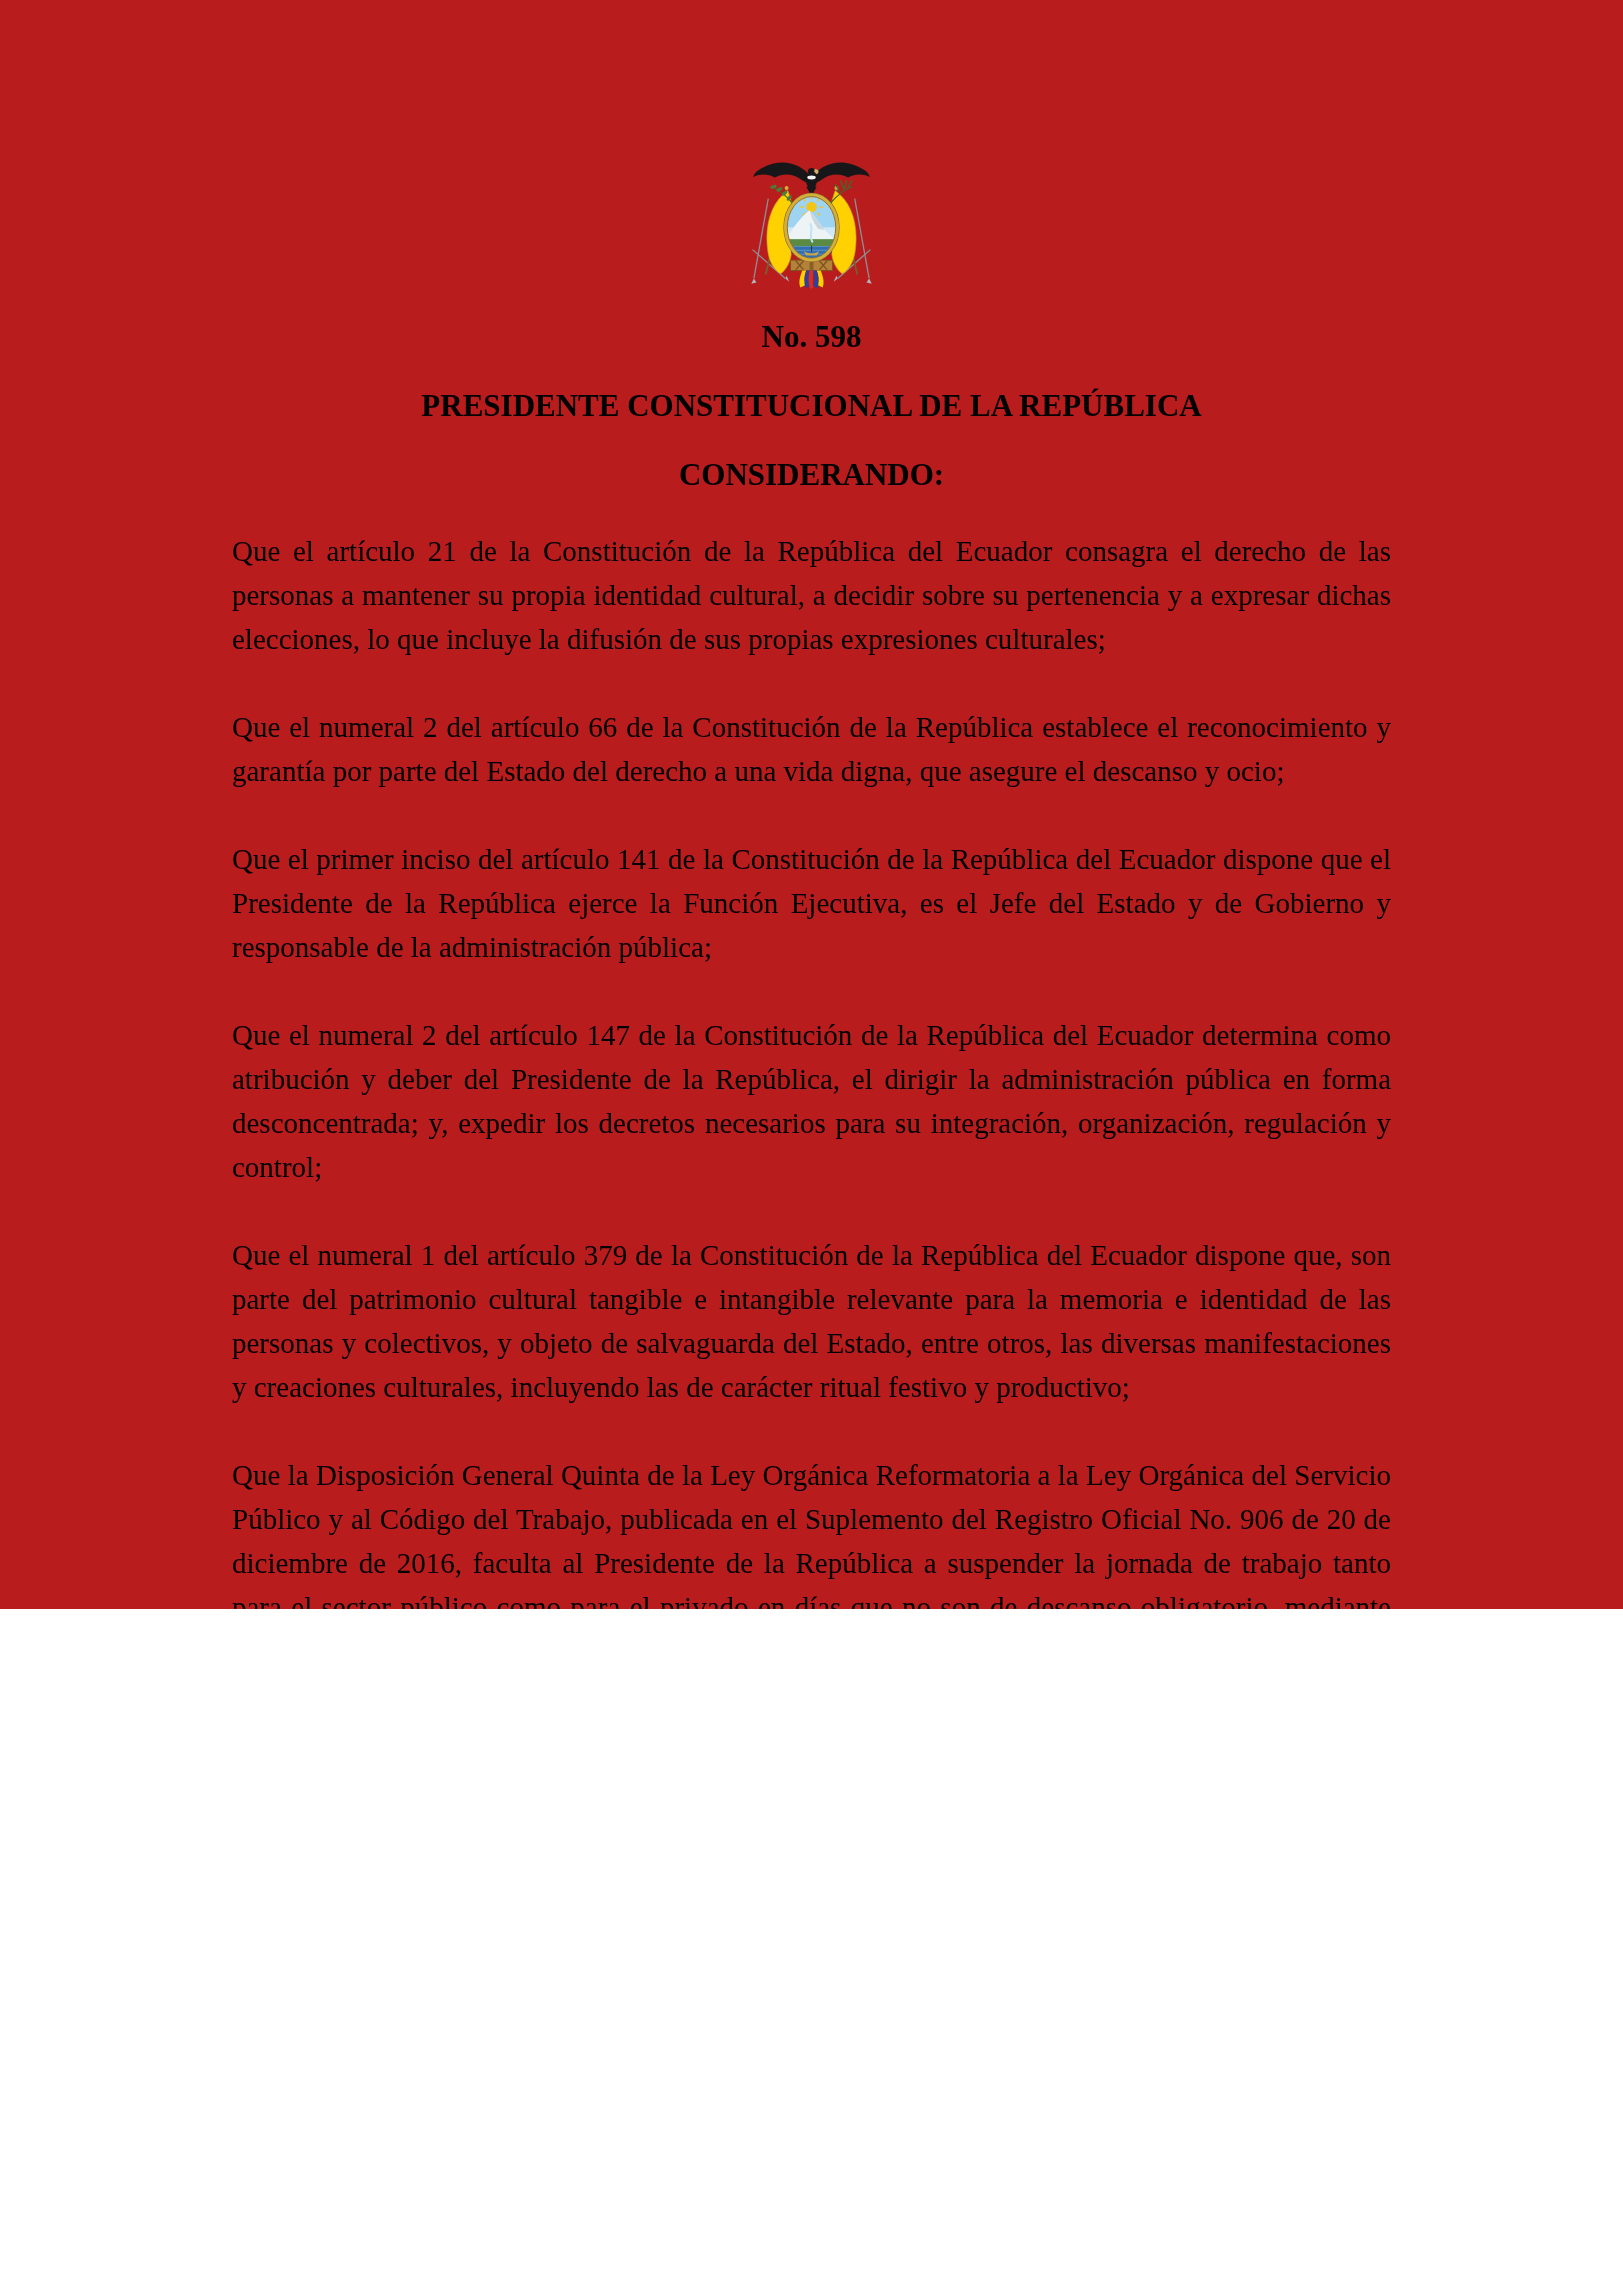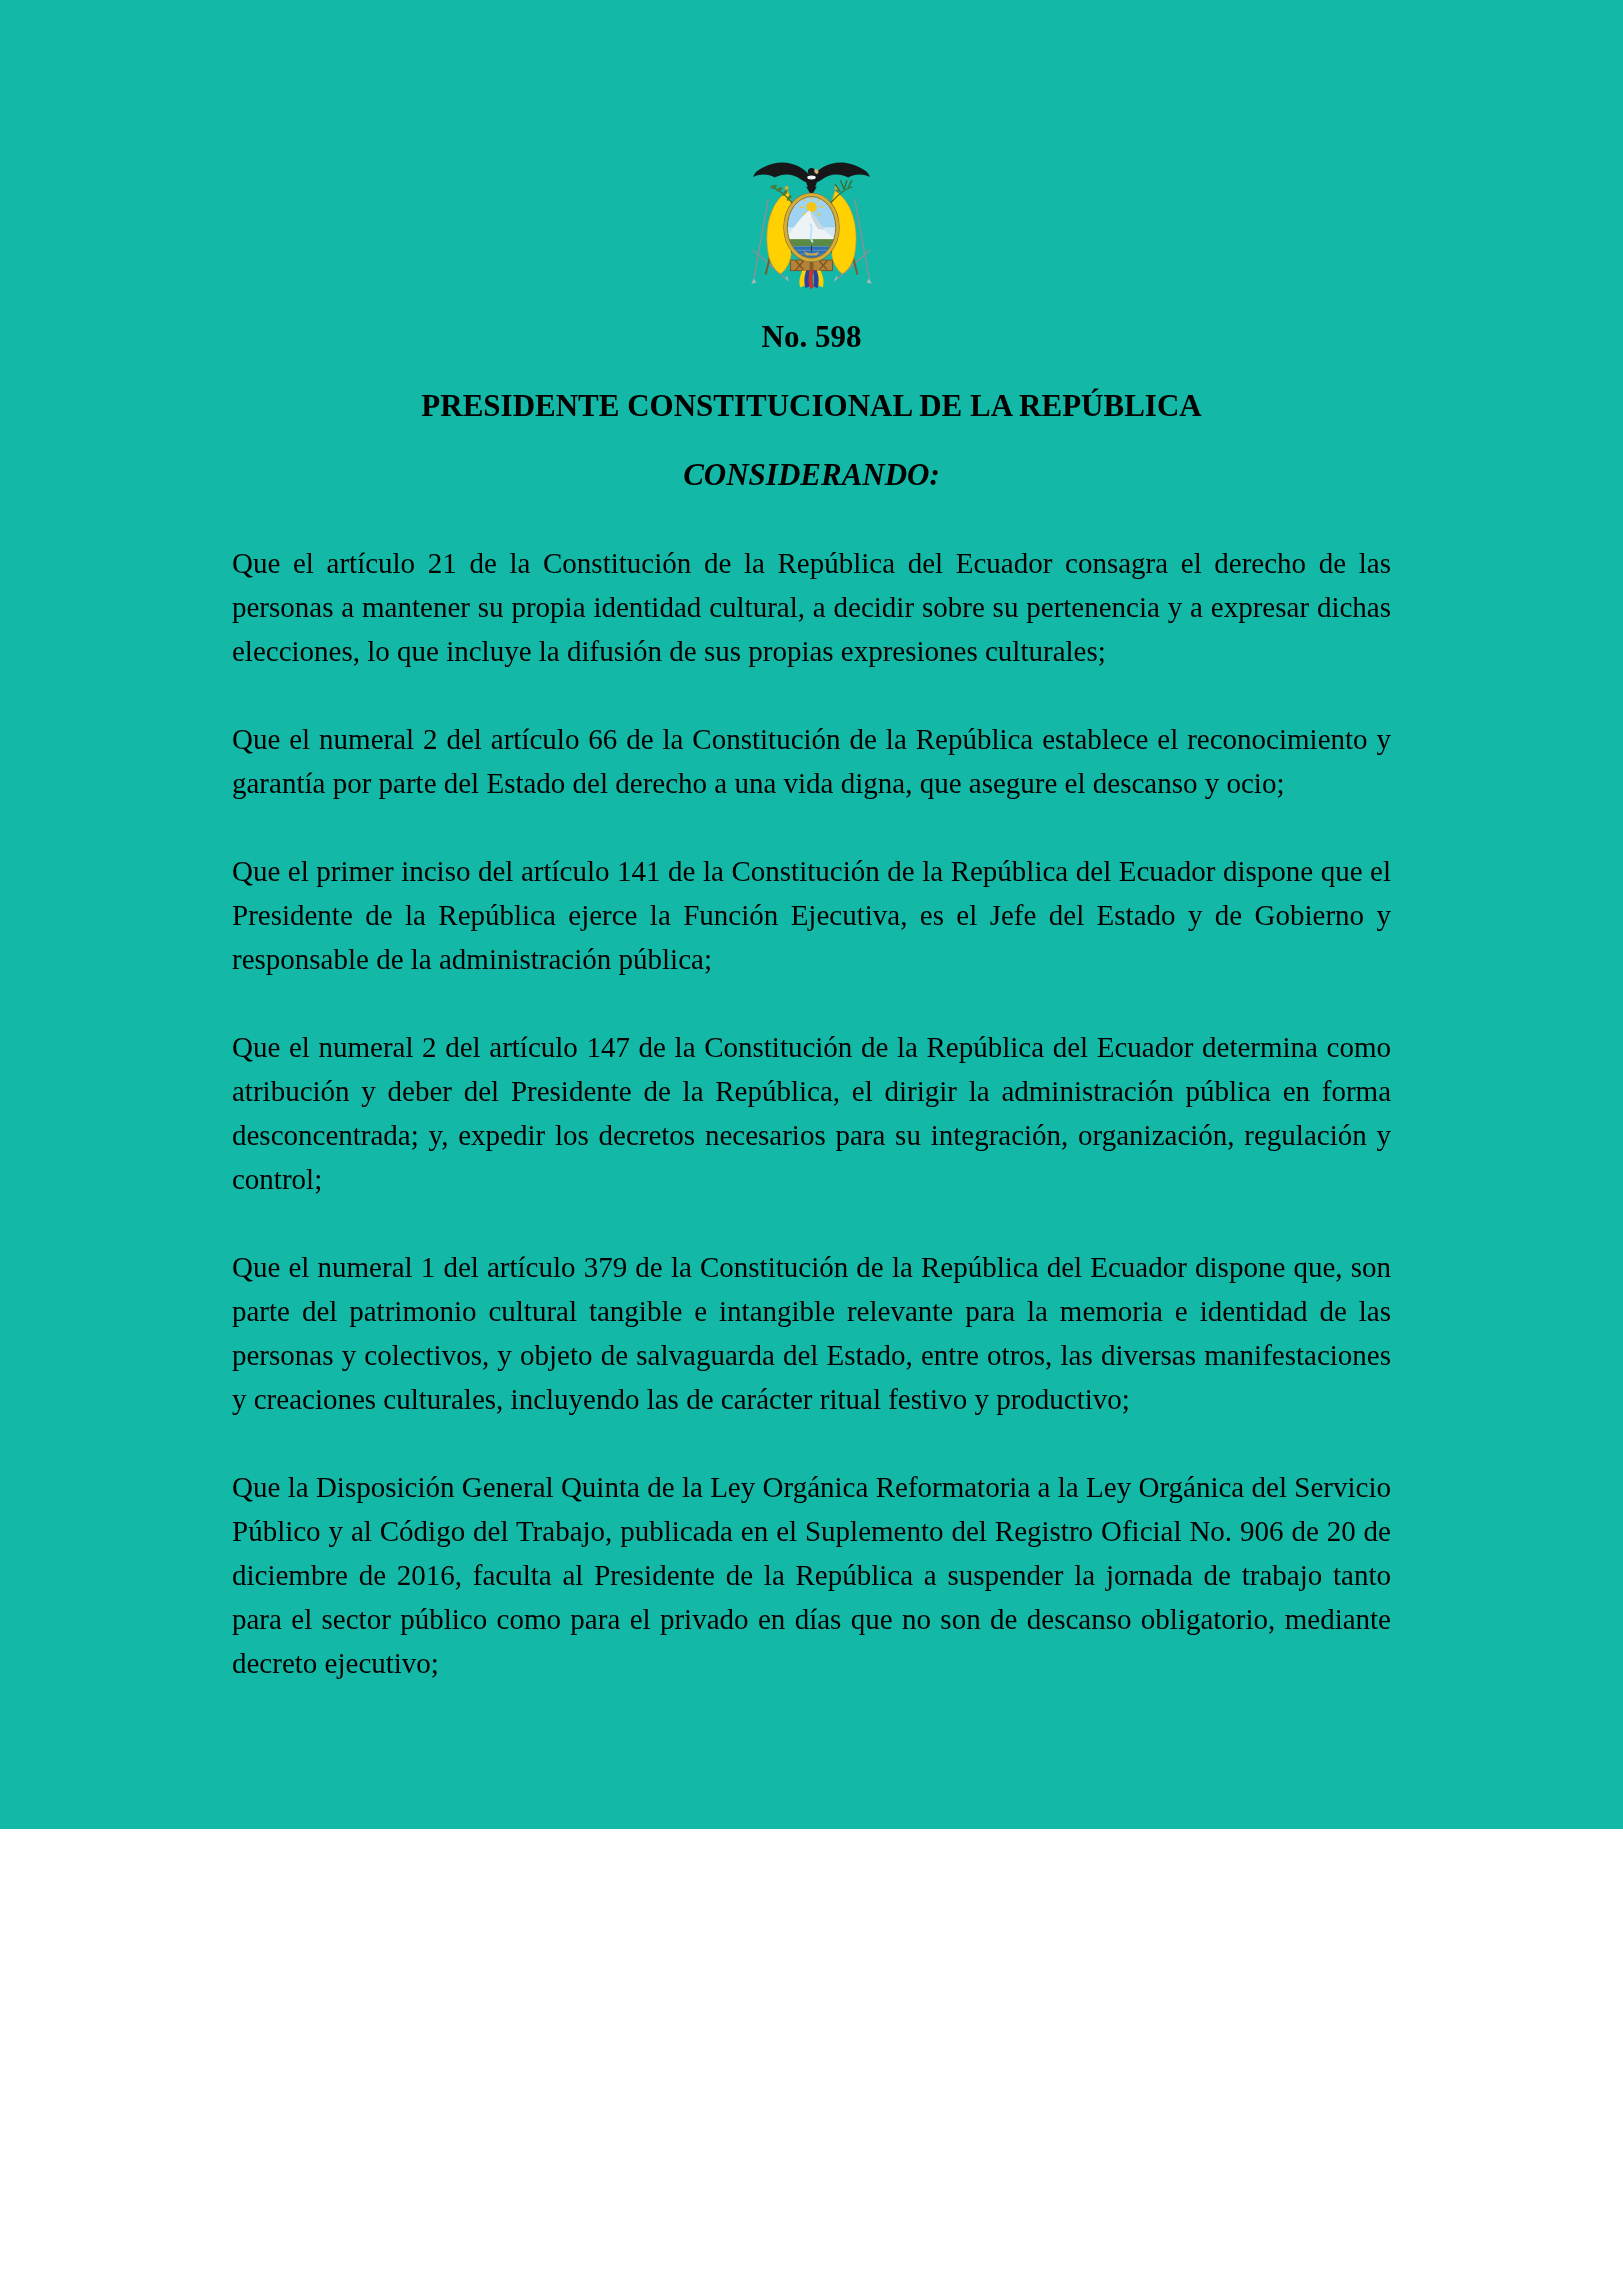--- a/index.html
+++ b/index.html
@@ -1,41 +1,41 @@
 <!DOCTYPE html>
 <html style="font-size:10.5px"><head>
 <meta charset="utf-8">
 <style>
   html, body { margin: 0; padding: 0; background: #ffffff; }
   .page {
     position: relative;
     width: 1623px;
-    height: 1829px;
-    background: #14b8a6;
+    height: 1609px;
+    background: #b91c1c;
     color: #000000;
     box-sizing: border-box;
     padding: 0 232px;
     overflow: hidden;
     font-family: "Liberation Serif", "DejaVu Serif", serif;
   }
   .emblem {
     width: 131px;
     height: 139px;
     margin: 150px auto 0 auto;
   }
   .emblem svg { display: block; width: 100%; height: 100%; }
   .headings {
     text-align: center;
     font-weight: bold;
     font-size: 31px;
     line-height: 44px;
   }
   .headings .hl { margin: 0 0 25px 0; }
   .headings .hl.first { margin-top: 25.5px; }
-  .headings .hl.last { margin-bottom: 44px; font-style: italic; }
+  .headings .hl.last { margin-bottom: 32px; }
   .body-text p {
     font-size: 29px;
     line-height: 44px;
     margin: 0 0 44px 0;
     text-align: justify;
     text-justify: inter-word;
   }
 </style>
 </head>
 <body>

